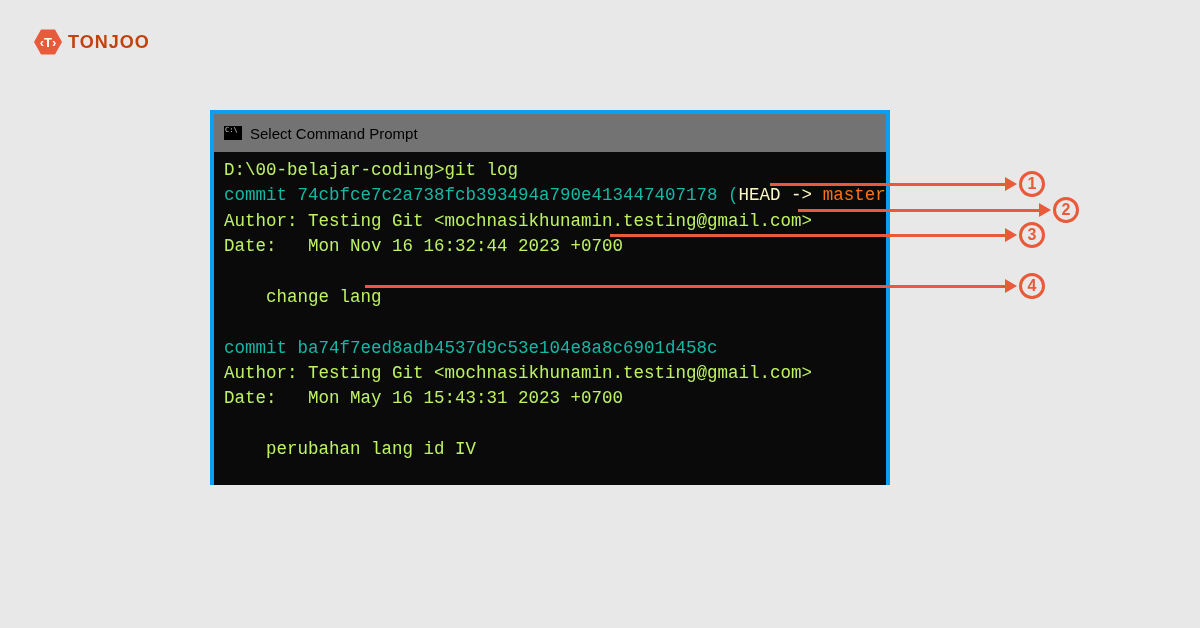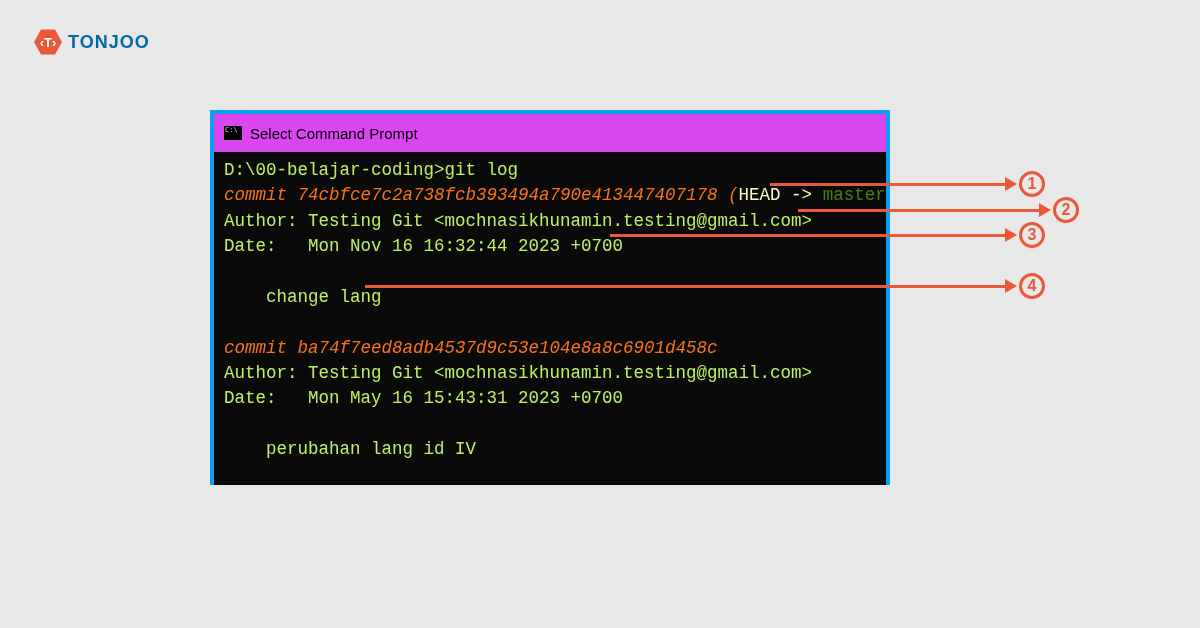--- a/index.html
+++ b/index.html
@@ -32,34 +32,34 @@
       align-items: center;
       justify-content: center;
       color: white;
       font-weight: bold;
       font-size: 13px;
     }
     .logo-text {
       font-weight: 800;
       font-size: 18px;
       letter-spacing: 1px;
-      color: #0369a1;
+      color: #c2410c;
     }
     .terminal-window {
       position: absolute;
       top: 110px;
       left: 210px;
       width: 680px;
       background: #fff;
       border: 4px solid #0a9ff0;
       border-bottom: none;
     }
     .titlebar {
       height: 38px;
-      background: #d946ef;
+      background: #737373;
       display: flex;
       align-items: center;
       gap: 8px;
       padding: 0 10px;
       font-size: 15px;
       color: #000;
     }
     .titlebar-icon {
       width: 18px;
       height: 14px;
@@ -79,23 +79,23 @@
     .terminal-body {
       background: #0a0a0a;
       padding: 6px 10px 22px 10px;
       font-family: "Consolas", "Courier New", monospace;
       font-size: 17.5px;
       line-height: 1.45;
       color: #cfcfcf;
       white-space: pre;
       overflow: hidden;
     }
-    .yellow { color: #f97316; font-style: italic; }
+    .yellow { color: #14b8a6; }
     .cyan { color: #fef9c3; }
-    .green { color: #4d7c0f; }
+    .green { color: #f97316; }
     .grey { color: #bef264; }
     .annotation {
       position: absolute;
       display: flex;
       align-items: center;
     }
     .anno-line {
       height: 3px;
       background: #e85a3a;
     }

